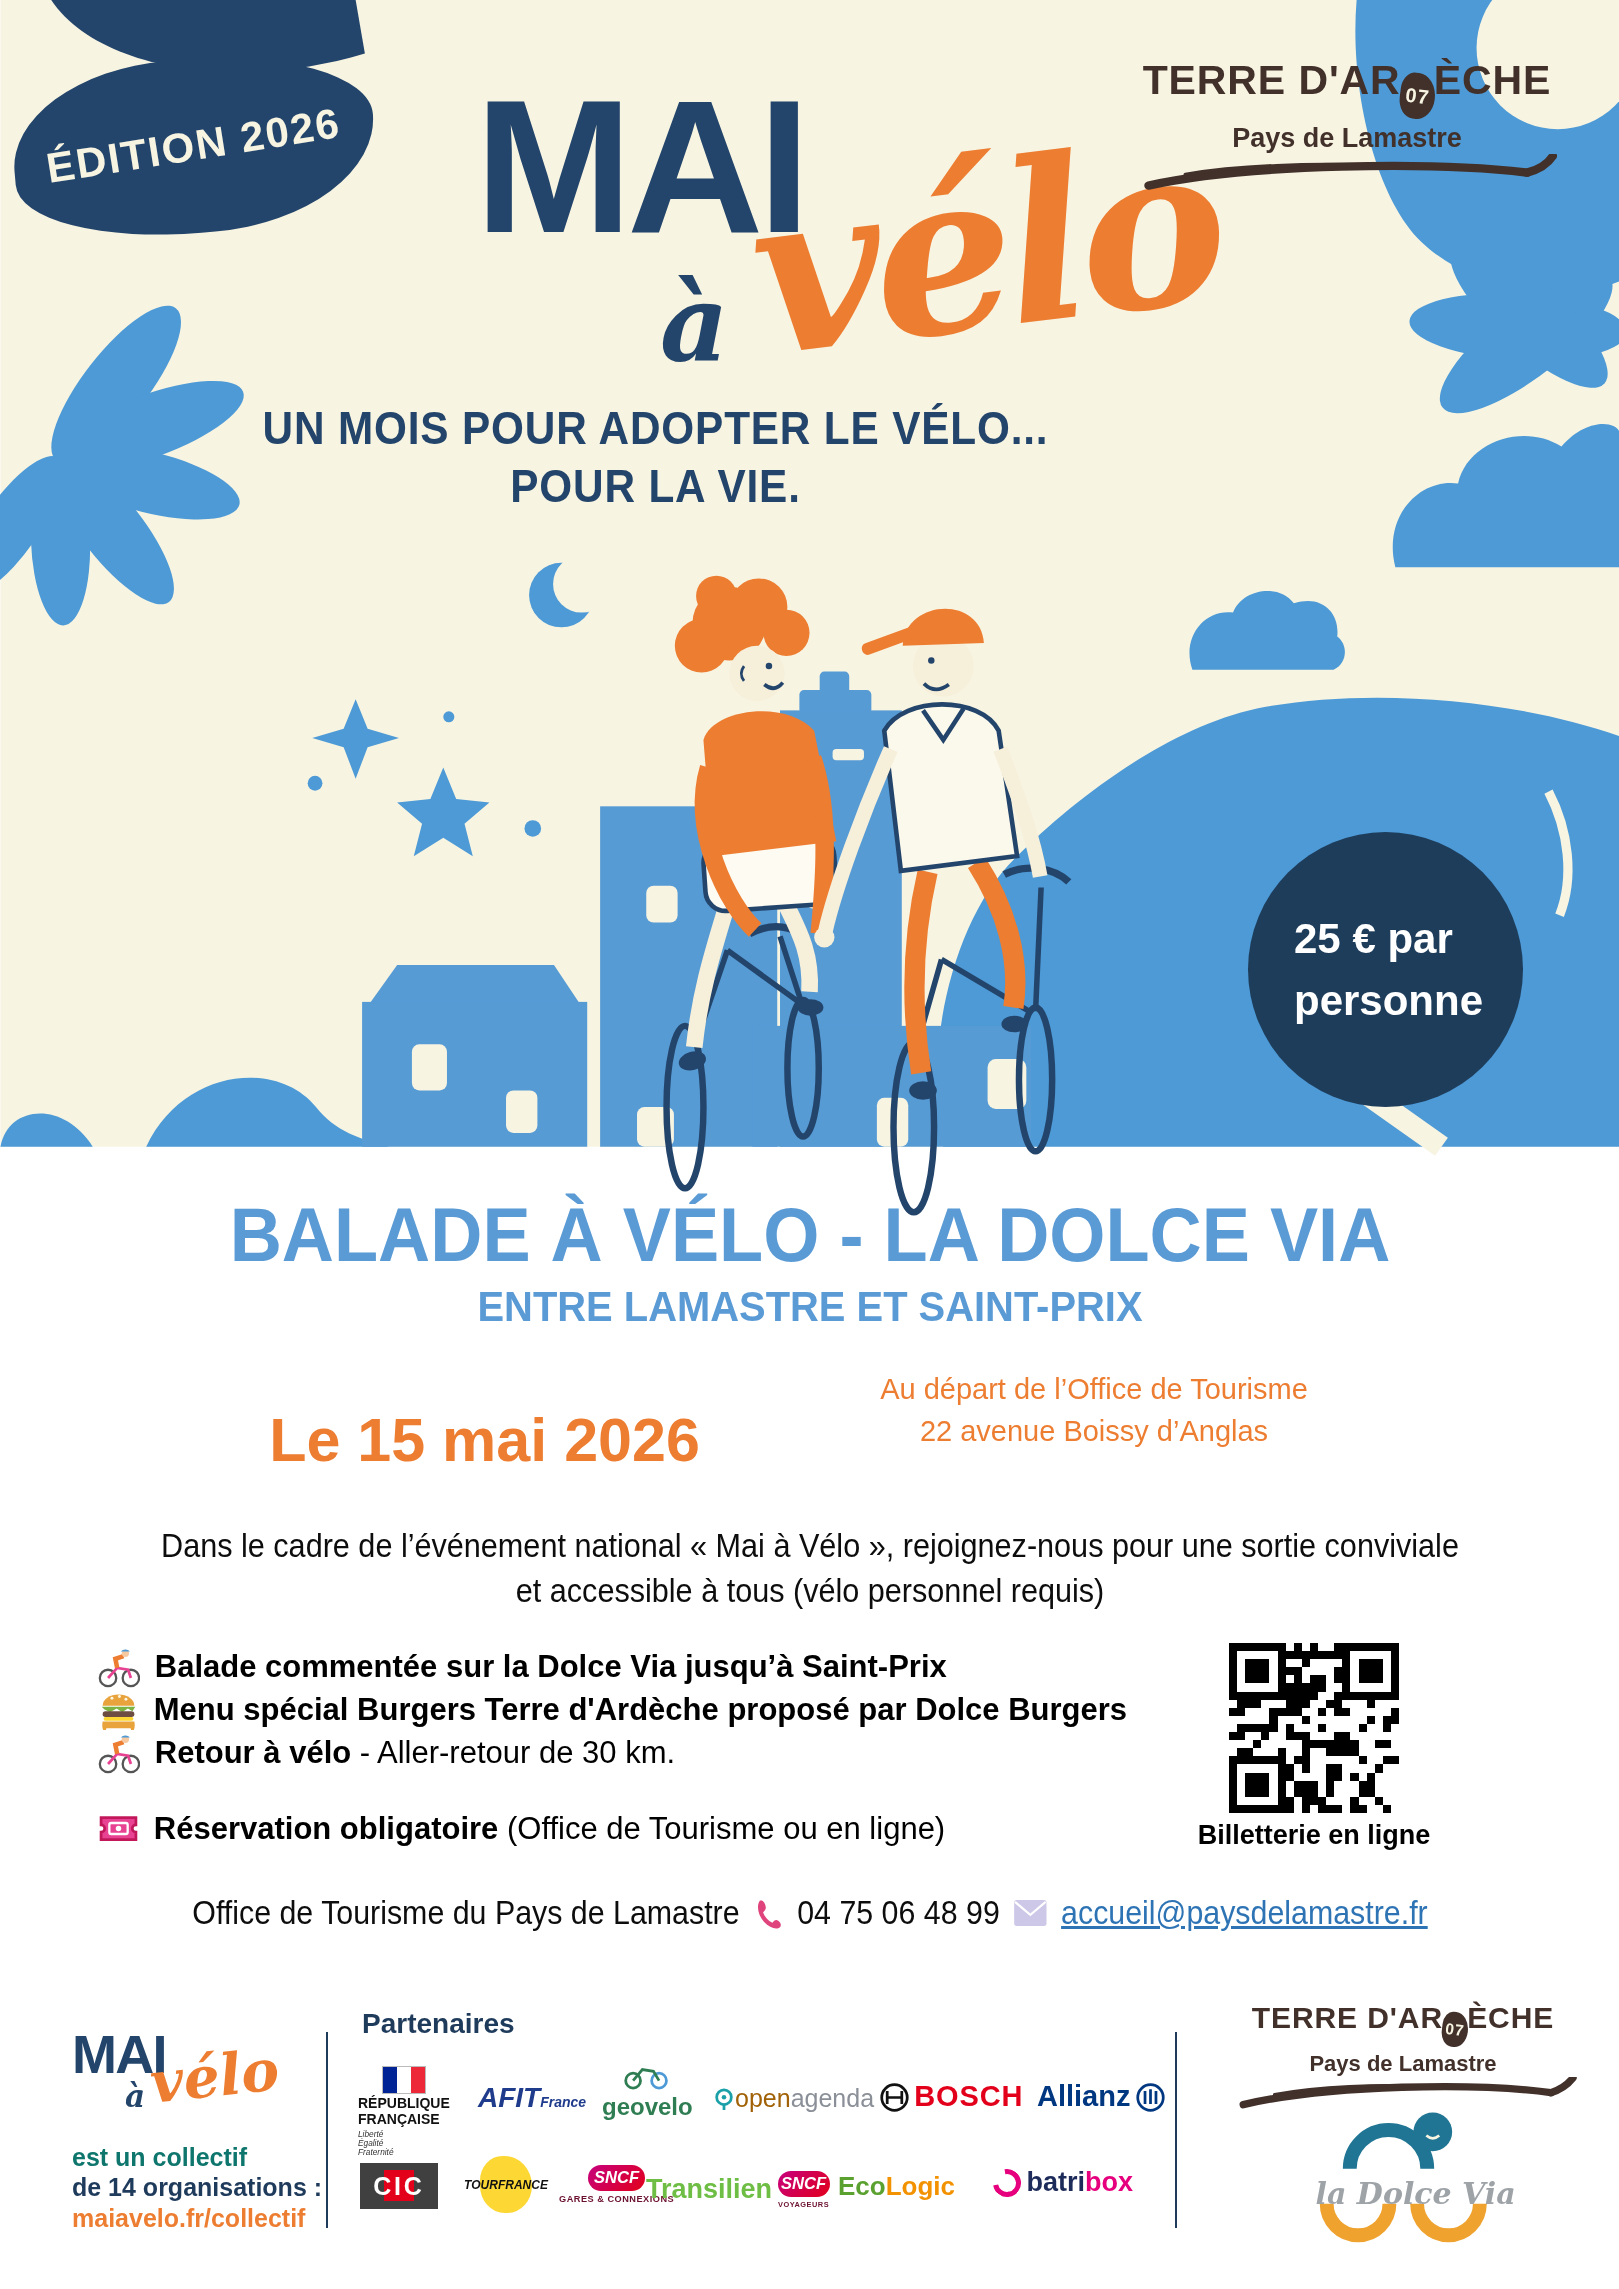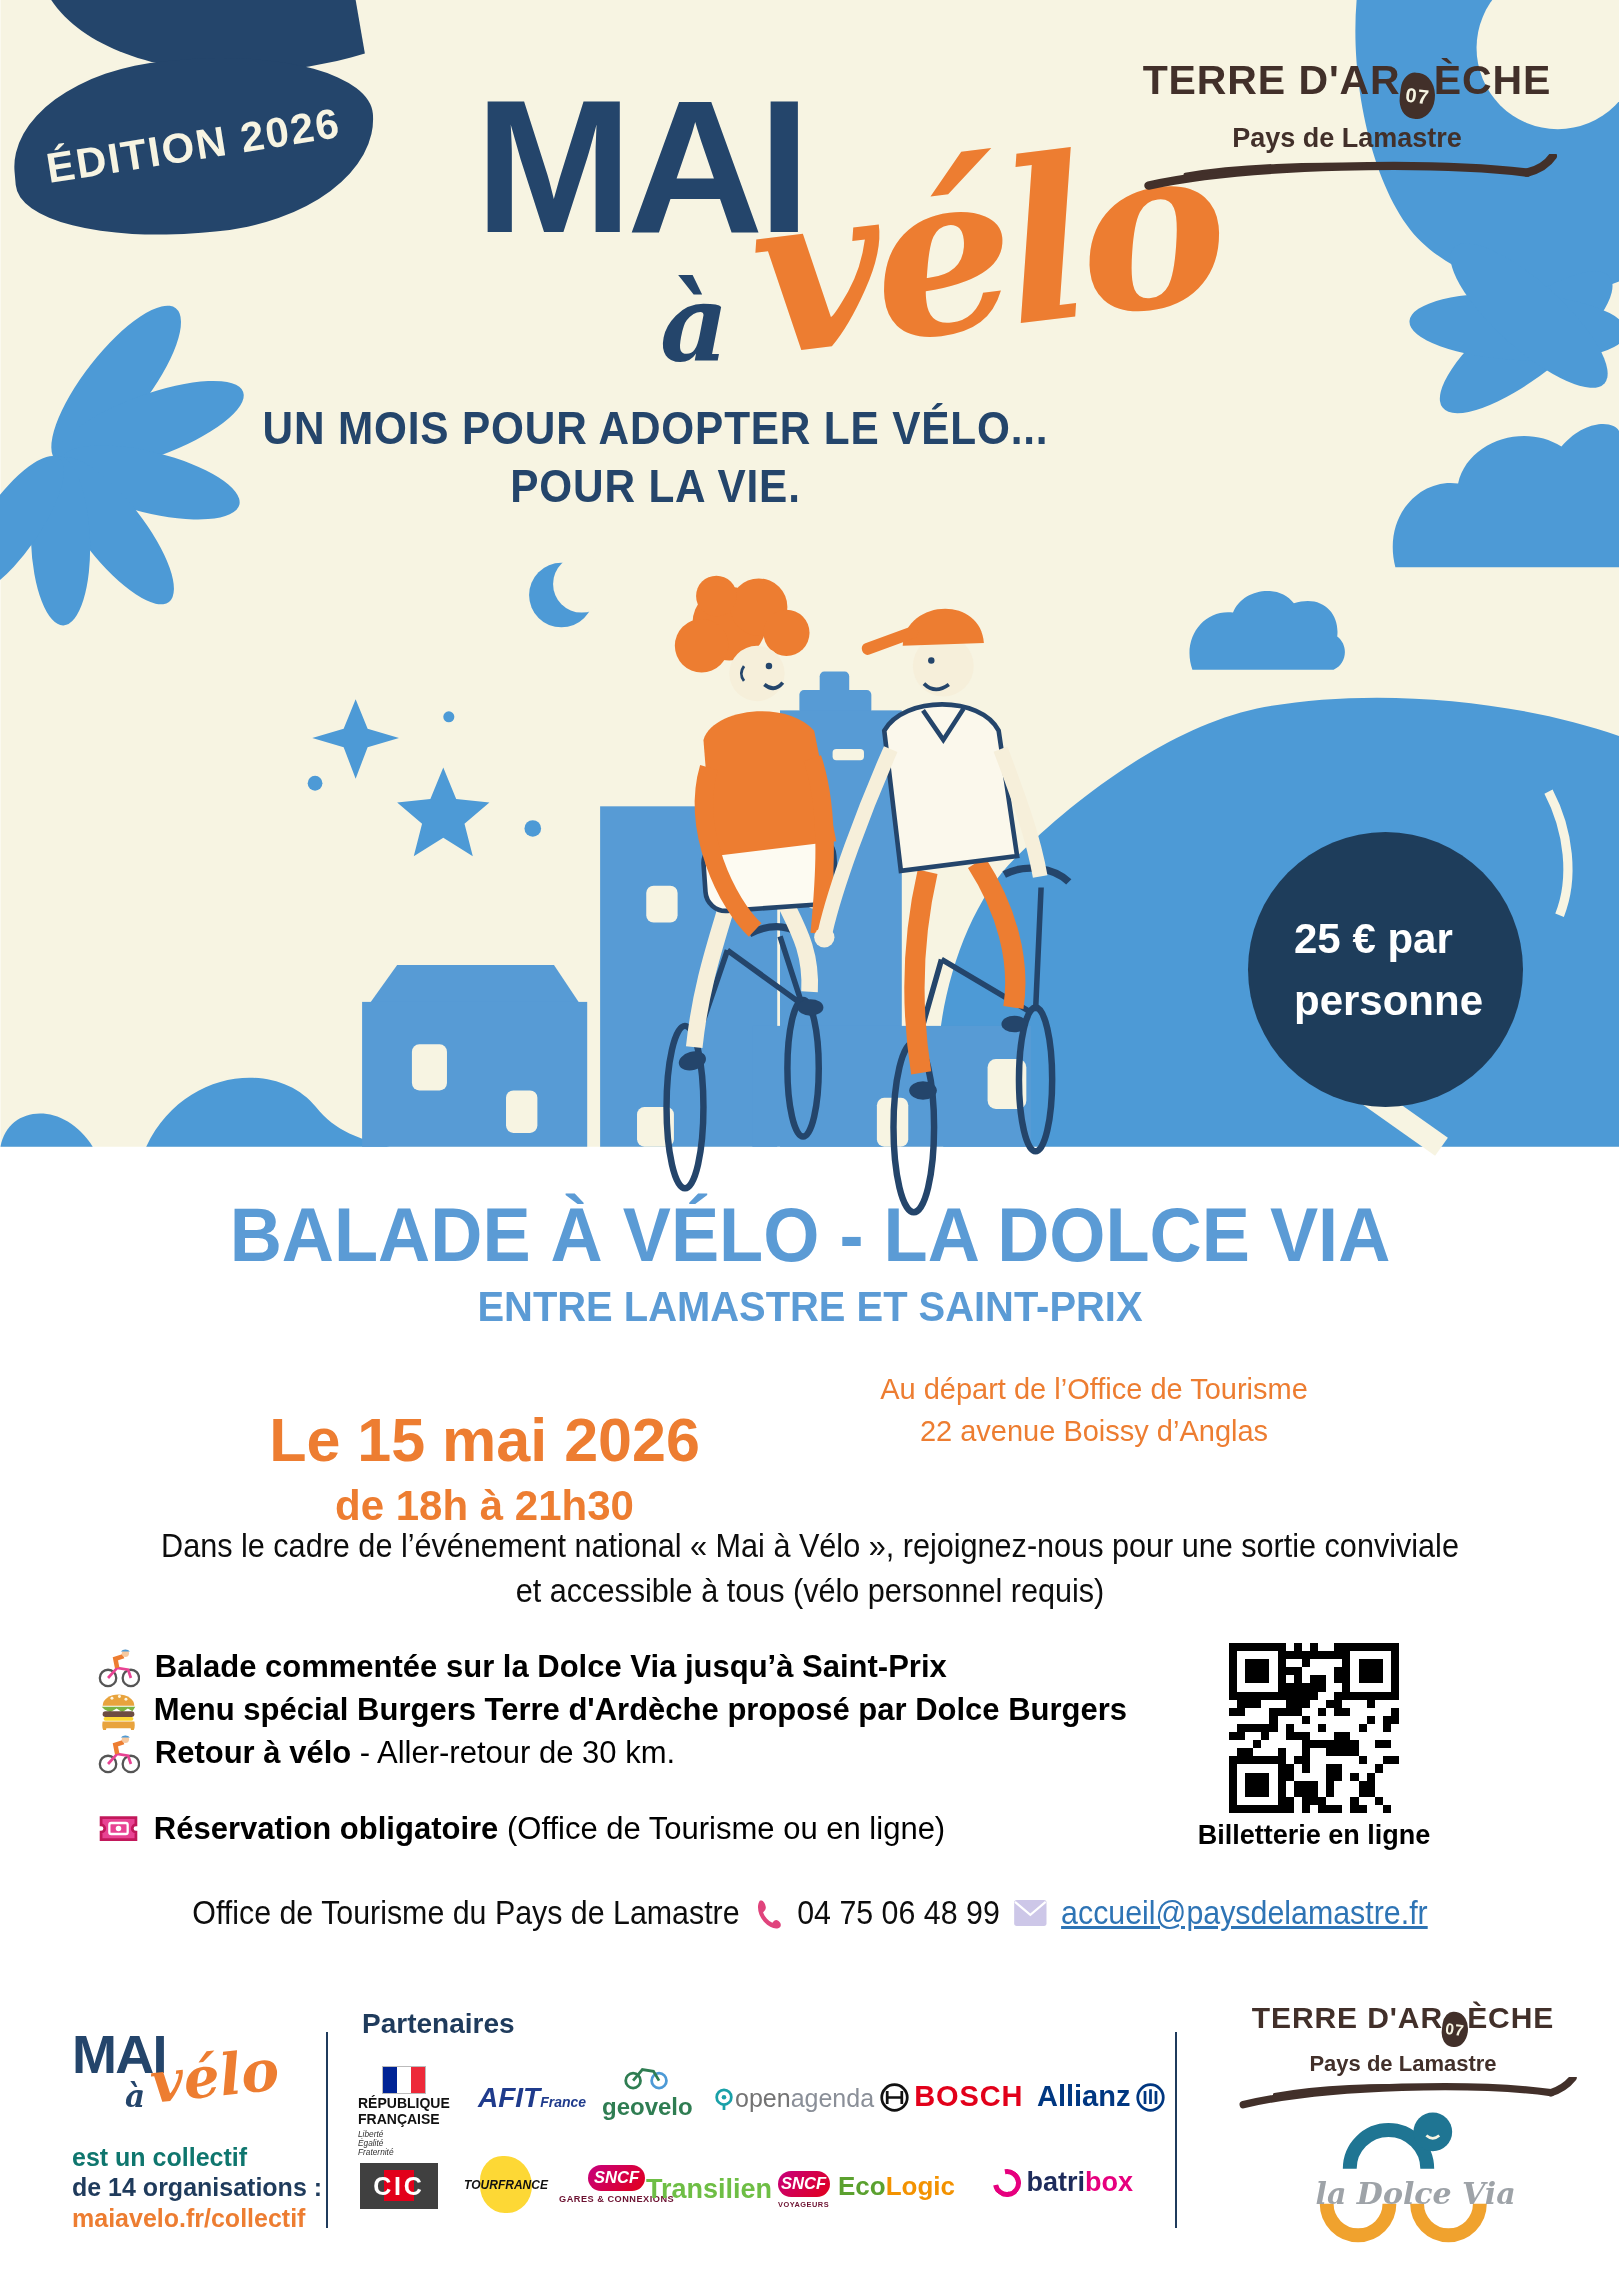--- a/index.html
+++ b/index.html
@@ -112,21 +112,21 @@
   .f-link{ top:2204px; font-size:25px; font-weight:bold; color:#ED7D31; text-decoration:none; }
   .partners-heading{ position:absolute; left:362px; top:2008px; font-size:28px; font-weight:bold; color:#1F3B5C; z-index:2;}
   .chip{ position:absolute; z-index:2; text-align:center; }
   .rf-flag{ width:44px; height:28px; display:flex; margin:0 auto 1.8px; border:0.9px solid #bbb; }
   .rf-flag i{ flex:1; } .rf-b{ background:#002395;} .rf-w{ background:#fff;} .rf-r{ background:#ED2939;}
   .rf-name{ font-size:14px; font-weight:bold; color:#111; line-height:15.7px; text-align:left;}
   .rf-motto{ font-size:8.3px; font-style:italic; color:#333; text-align:left; line-height:9.2px; margin-top:2.8px;}
   .afit-name{ font-size:28px; font-weight:bold; font-style:italic; color:#1F3B8C; }
   .afit-sub{ font-size:14px; font-style:italic; font-weight:bold; color:#1F3B8C; }
   .geo-name{ font-size:24px; font-weight:bold; color:#2F7D52; }
-  .oa-name{ font-size:25px; color:#8A8F98; } .oa-name b{ color:#737373; font-weight:normal;}
+  .oa-name{ font-size:25px; color:#8A8F98; } .oa-name b{ color:#a16207; font-weight:normal;}
   .bosch-name{ font-size:29px; font-weight:800; color:#E2001A; letter-spacing:0.9px;}
   .allianz-name{ font-size:29px; font-weight:800; color:#003781; }
   .cic-box{ width:78px; height:46px; background:#404040; position:relative; display:flex; align-items:center; justify-content:center;}
   .cic-box i{ position:absolute; left:24px; top:7.4px; width:29.5px; height:31px; background:#E2001A;}
   .cic-box span{ position:relative; color:#fff; font-weight:bold; font-size:25px; letter-spacing:2.8px;}
   .tdf-blob{ width:52px; height:57px; background:#FDD835; border-radius:45% 55% 50% 50%; display:flex; flex-direction:row; align-items:center; justify-content:center; color:#111;}
   .tdf-blob b{ font-size:12px; font-style:italic; line-height:12px;}
   .sncf-box{ width:57px; height:26px; background:linear-gradient(135deg,#C6007E,#E2001A); border-radius:13px; color:#fff; font-style:italic; font-weight:bold; font-size:16.6px; line-height:26px; margin:0 auto;}
   .sncf-sub{ font-size:9.2px; font-weight:bold; color:#6b1130; margin-top:2.8px; letter-spacing:0.5px;}
   .transilien{ display:flex; align-items:center; gap:5.5px;}
@@ -299,21 +299,20 @@
 
   <div class="price-circle">
     <div>25 € par</div>
     <div>personne</div>
   </div>
 
   <h1 class="title-main">BALADE À VÉLO - LA DOLCE VIA</h1>
   <h2 class="title-sub">ENTRE LAMASTRE ET SAINT-PRIX</h2>
 
   <div class="date-main">Le 15 mai 2026</div>
-  <div class="date-time">de 18h à 21h30</div>
   <div class="address">
     <div>Au départ de l’Office de Tourisme</div>
     <div>22 avenue Boissy d’Anglas</div>
   </div>
 
   <div class="description">
     <div>Dans le cadre de l’événement national « Mai à Vélo », rejoignez-nous pour une sortie conviviale</div>
     <div>et accessible à tous (vélo personnel requis)</div>
   </div>
 

